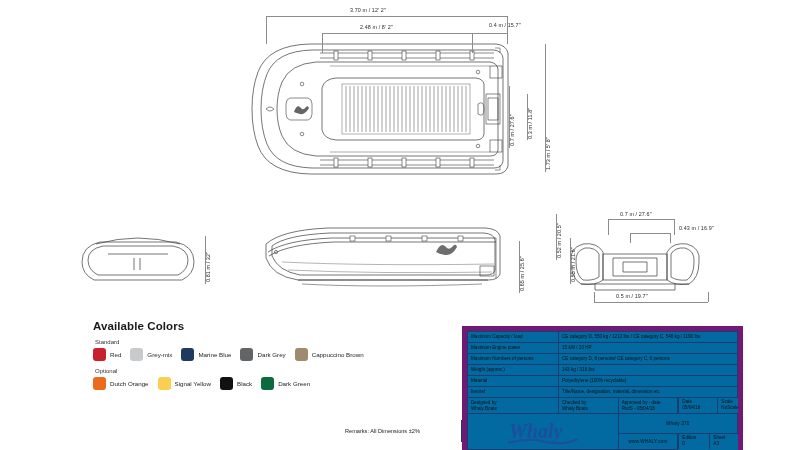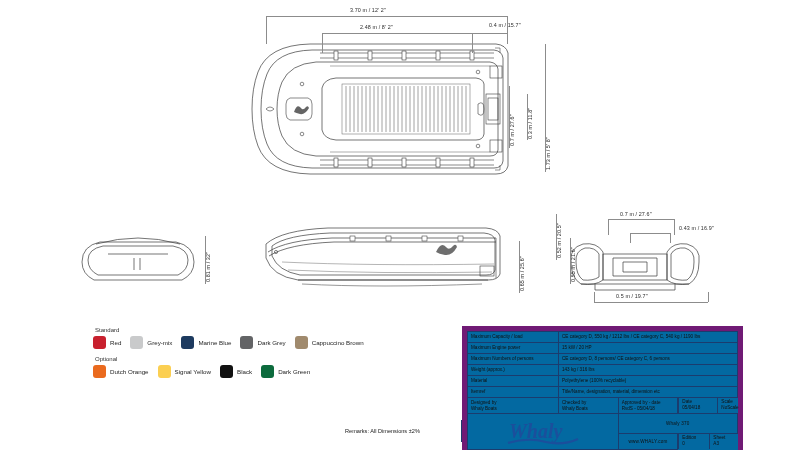--- a/index.html
+++ b/index.html
@@ -286,20 +286,21 @@
   <div class="ln v" style="left:630px;top:233px;height:10px;"></div>
   <div class="ln v" style="left:670px;top:233px;height:10px;"></div>
   <div class="dim" style="left:679px;top:225px;">0.43 m / 16.9"</div>
 
   <div class="ln h" style="left:594px;top:302px;width:114px;"></div>
   <div class="ln v" style="left:594px;top:292px;height:10px;"></div>
   <div class="ln v" style="left:708px;top:292px;height:10px;"></div>
   <div class="dim" style="left:616px;top:293px;">0.5 m / 19.7"</div>
 
   <div class="colors">
+    <h2>Available Colors</h2>
 
     <div class="grp-label">Standard</div>
     <div class="swatch-row">
       <div class="sw-item">
         <span class="sw" style="background:#c8202e"></span>
         <span class="sw-label">Red</span>
       </div>
       <div class="sw-item">
         <span class="sw" style="background:#c9cacb"></span>
         <span class="sw-label">Grey-mix</span>

